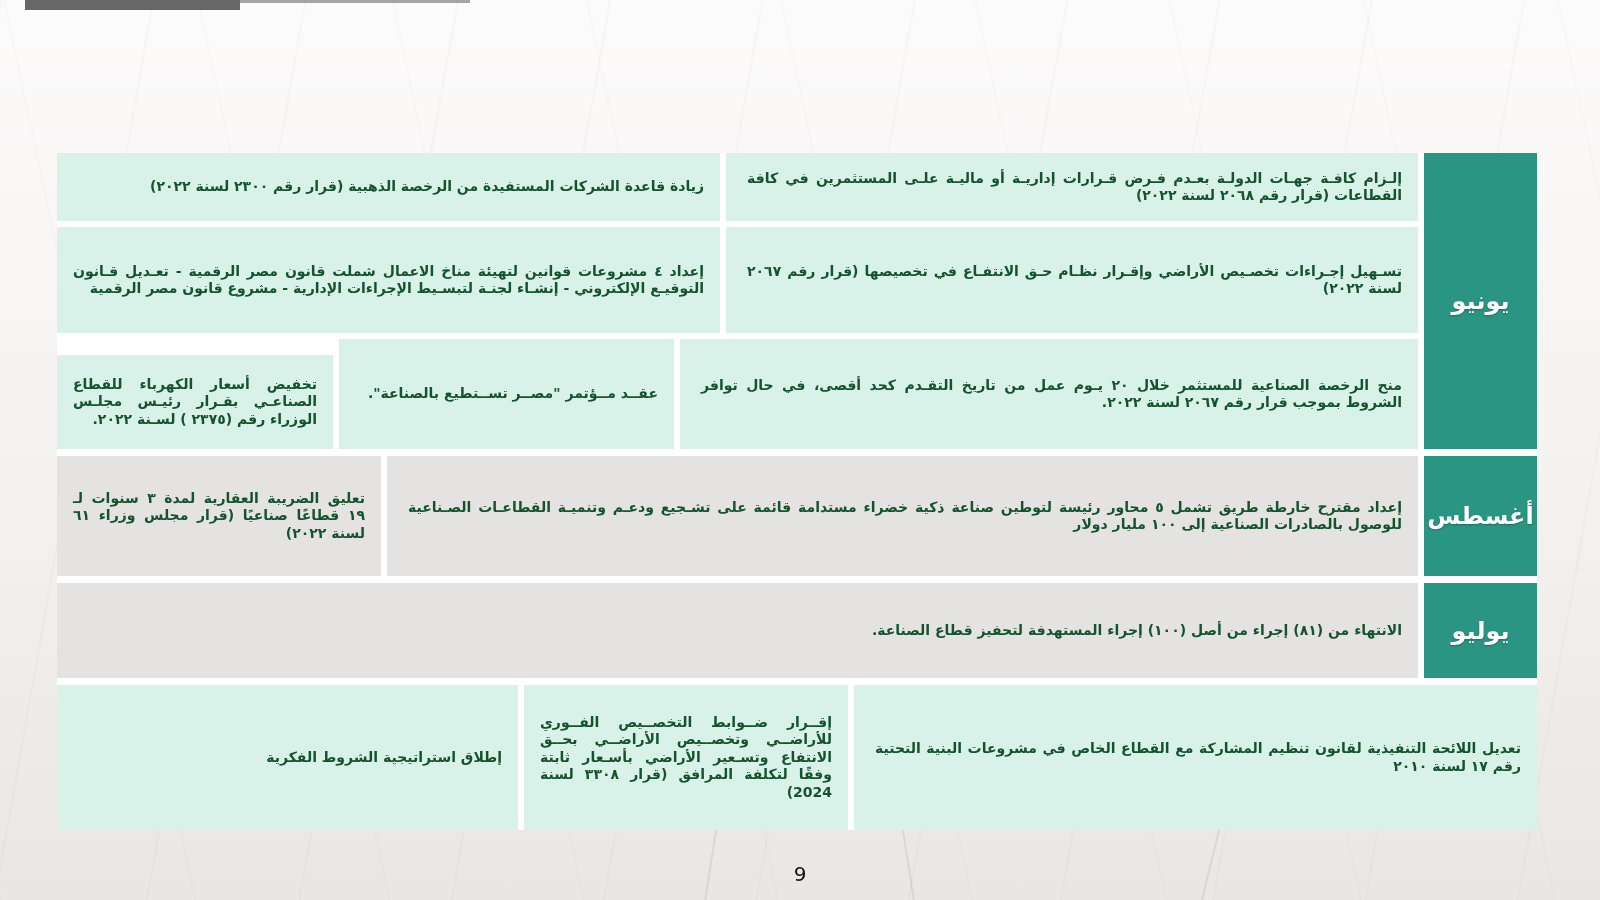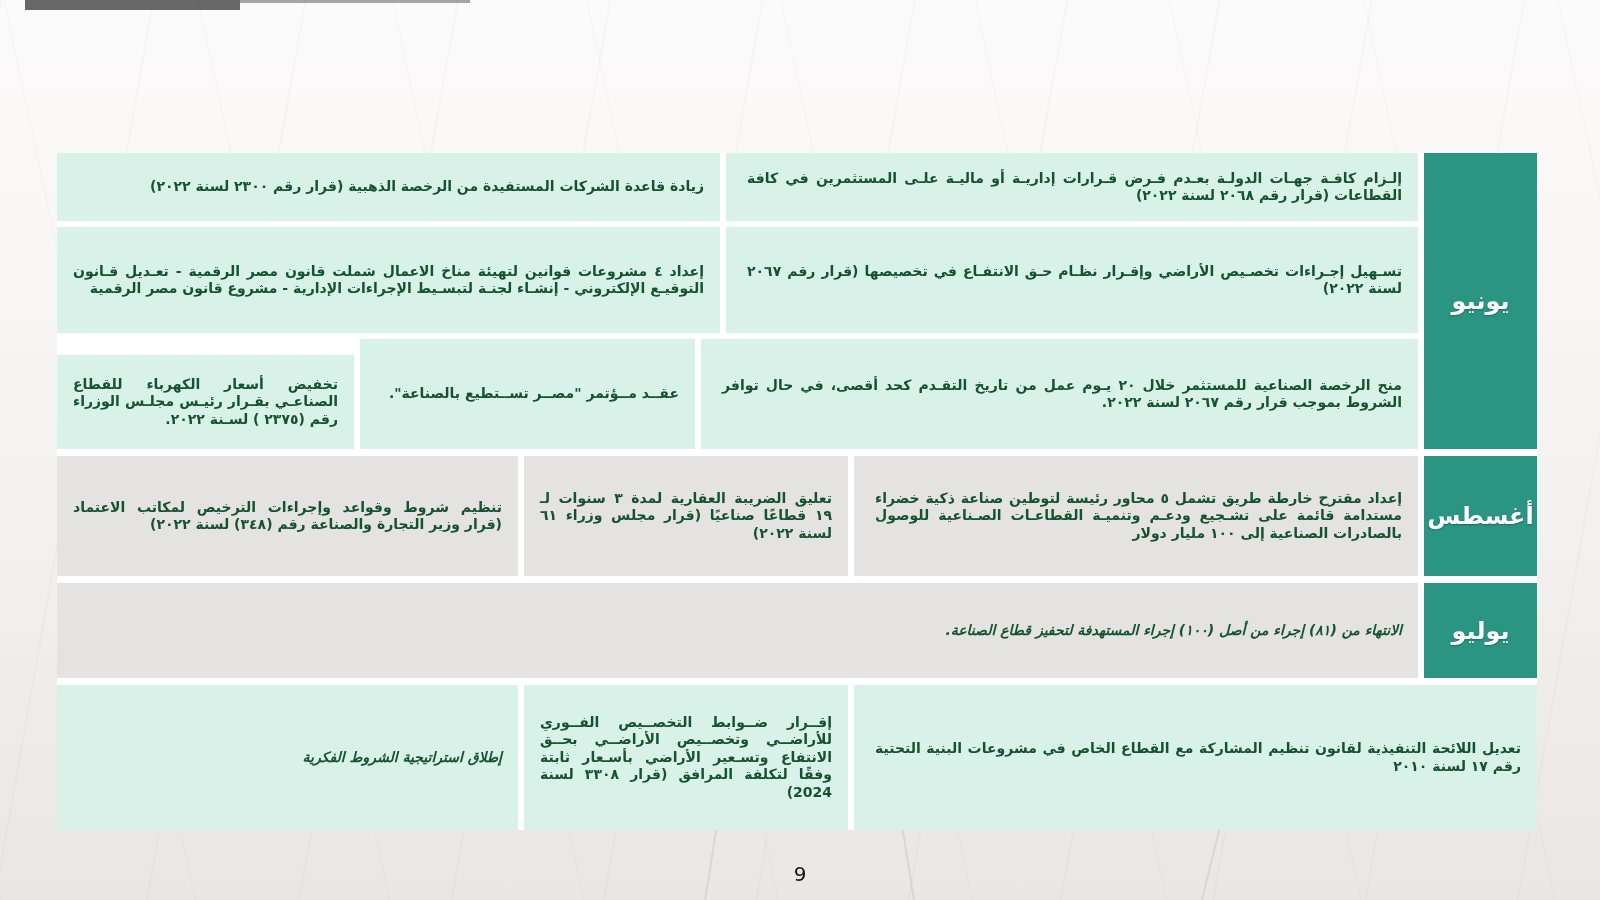--- a/index.html
+++ b/index.html
@@ -43,25 +43,25 @@
   .row{display:flex;gap:6px;}
   .cell{
     background:#d8f1e9;display:flex;align-items:center;
     padding:6px 16px;box-sizing:border-box;overflow:hidden;
   }
   .section.gray .cell{background:#e4e3e1;}
   .txt{
     width:100%;font-size:14px;font-weight:700;color:#14532d;
     line-height:1.24;text-align:justify;text-align-last:right;
   }
-  .align-right .txt{text-align:right;font-style:italic;}
+  .align-right .txt{text-align:right;}
   .grow{flex:1 1 auto;min-width:0;padding-left:21px;}
   .w663{width:663px;flex:none;}
   .w335{width:335px;flex:none;}
-  .w328{width:297px;flex:none;margin-top:16px;}
+  .w328{width:276px;flex:none;margin-top:16px;}
   .w390{width:324px;flex:none;}
   .w461{width:461px;flex:none;}
   .h68{height:68px;}
   .h90{height:106px;}
   .h110{height:110px;}
   .h120{height:120px;}
   .h95{height:95px;}
   .h145{height:145px;}
   .page-number{
     position:absolute;bottom:14px;left:776px;width:48px;text-align:center;
@@ -116,23 +116,20 @@
     <div class="section gray">
       <div class="month">أغسطس</div>
       <div class="rows">
         <div class="row h120">
           <div class="cell grow">
             <div class="txt">إعداد مقترح خارطة طريق تشمل ٥ محاور رئيسة لتوطين صناعة ذكية خضراء مستدامة قائمة على تشـجيع ودعـم وتنميـة القطاعـات الصـناعية للوصول بالصادرات الصناعية إلى ١٠٠ مليار دولار</div>
           </div>
           <div class="cell w390">
             <div class="txt">تعليق الضريبة العقارية لمدة ٣ سنوات لـ ١٩ قطاعًا صناعيًا (قرار مجلس وزراء ٦١ لسنة ٢٠٢٢)</div>
           </div>
-          <div class="cell w461">
-            <div class="txt">تنظيم شروط وقواعد وإجراءات الترخيص لمكاتب الاعتماد (قرار وزير التجارة والصناعة رقم (٣٤٨) لسنة ٢٠٢٢)</div>
-          </div>
         </div>
       </div>
     </div>
 
     <div class="section gray">
       <div class="month">يوليو</div>
       <div class="rows">
         <div class="row h95">
           <div class="cell grow align-right">
             <div class="txt">الانتهاء من (٨١) إجراء من أصل (١٠٠) إجراء المستهدفة لتحفيز قطاع الصناعة.</div>

